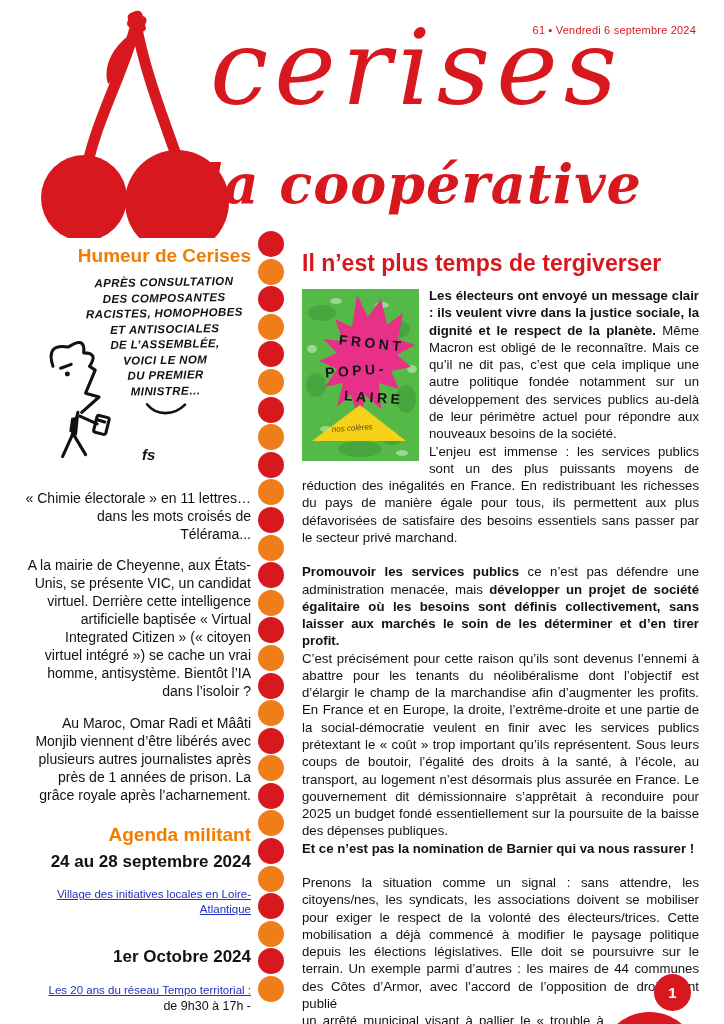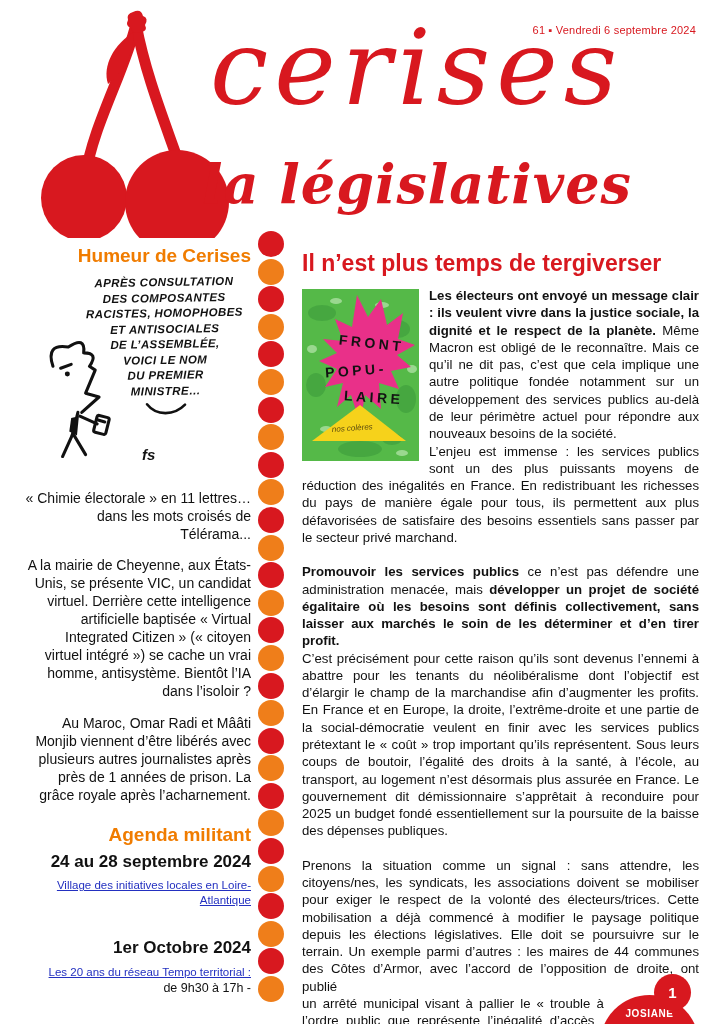--- a/index.html
+++ b/index.html
@@ -37,21 +37,21 @@
     font-size:11.5px;font-weight:bold;line-height:1.35;letter-spacing:.4px;
     transform:rotate(-1deg);font-style:italic}
   .smile{display:block;margin:2px auto 0}
   .doodle{position:absolute;left:4px;bottom:4px;width:96px;height:128px}
   .signature{position:absolute;left:118px;bottom:2px;font-style:italic;
     font-size:15px;font-weight:bold}
   .left-col p{font-size:14px;line-height:1.29;margin-bottom:13px}
   .agenda-title{color:var(--heading_orange);font-size:23px;margin:20px 0 12px}
   .event-date{font-size:17px;font-weight:bold;line-height:1.15}
   .event-link{display:inline-block;color:var(--link);text-decoration:underline;
-    font-size:11.5px;line-height:1.3;margin-top:7px}
+    font-size:11.5px;line-height:1.3;margin-top:16px}
   .event-detail{font-size:12.5px;line-height:1.3}
   .event{margin-bottom:8px}
   .event+.event{margin-top:30px}
 
   
   .right-col{position:absolute;left:302px;top:250px;width:397px}
   .headline{color:var(--red);font-size:23px;font-weight:bold;margin-bottom:10px}
   .article{font-size:13.2px;line-height:1.31;text-align:justify}
   .article p{margin-bottom:17px}
   .article .nb{margin-bottom:0}
@@ -78,21 +78,21 @@
   <g fill="none" stroke="var(--red)" stroke-width="11" stroke-linecap="round">
     <path d="M106,18 C96,62 62,122 56,168"></path>
     <path d="M106,18 C116,72 138,124 152,166"></path>
   </g>
   <path d="M103,6 q8,-4 10,4 q6,2 2,9 q3,6 -4,7 q-8,3 -10,-4 q-6,-2 -3,-8 q-2,-6 5,-8 Z" fill="var(--red)"></path>
   <path d="M104,26 C84,38 72,60 78,78 C94,66 103,48 104,26 Z" fill="var(--red)"></path>
   <circle cx="54" cy="192" r="43" fill="var(--red)"></circle>
   <circle cx="147" cy="196" r="52" fill="var(--red)"></circle>
 </svg>
 <div class="logo-title">cerises</div>
-<div class="logo-sub">la législatives</div>
+<div class="logo-sub">la coopérative</div>
 
 <div class="dots">
     <div class="dot red"></div>
     <div class="dot orange"></div>
     <div class="dot red"></div>
     <div class="dot orange"></div>
     <div class="dot red"></div>
     <div class="dot orange"></div>
     <div class="dot red"></div>
     <div class="dot orange"></div>
@@ -204,20 +204,21 @@
           <text x="42" y="113" transform="rotate(4 66 108)">LAIRE</text>
         </g>
       </svg>
       <b>Les électeurs ont envoyé un message clair : ils veulent vivre dans la justice sociale, la dignité et le respect de la planète.</b><span> Même Macron est obligé de le reconnaître. Mais ce qu’il ne dit pas, c’est que cela implique une autre politique fondée notamment sur un développement des services publics au-delà de leur périmètre actuel pour répondre aux nouveaux besoins de la société.</span>
       <span style="display:block">L’enjeu est immense : les services publics sont un des plus puissants moyens de réduction des inégalités en France.  En redistribuant les richesses du pays de manière égale pour tous, ils permettent aux plus défavorisées de satisfaire des besoins essentiels sans passer par le secteur privé marchand.</span>
     </p>
 
     <p>
       <b>Promouvoir les services publics</b><span> ce n’est pas défendre une administration menacée, mais </span><b>développer un projet de société égalitaire où les besoins sont définis collectivement, sans laisser aux marchés le soin de les déterminer et d’en tirer profit.</b>
       <span style="display:block">C’est précisément pour cette raison qu’ils sont devenus l’ennemi à abattre pour les tenants du néolibéralisme dont l’objectif est d’élargir le champ de la marchandise afin d’augmenter les profits. En France et en Europe, la droite, l’extrême-droite et une partie de la social-démocratie veulent en finir avec les services publics prétextant le « coût » trop important qu’ils représentent. Sous leurs coups de boutoir, l’égalité des droits à la santé, à l’école, au transport, au logement n’est désormais plus assurée en France. Le gouvernement dit démissionnaire s’apprêtait  à reconduire pour 2025 un budget fondé essentiellement sur la poursuite de la baisse des dépenses publiques. </span>
+      <b>Et ce n’est pas la nomination de Barnier qui va nous rassurer !</b>
     </p>
 
     <p class="nb">
       <span>Prenons la situation comme un signal : sans attendre, les citoyens/nes, les syndicats, les associations doivent se mobiliser pour exiger le respect de la volonté des électeurs/trices. Cette mobilisation a déjà commencé à modifier le paysage politique depuis les élections législatives. Elle doit se poursuivre sur le terrain. Un exemple parmi d’autres : les maires de 44 communes des Côtes d’Armor, avec l’accord de l’opposition de droite, ont publié</span>
     </p>
     <p class="nb">
       <span class="badge">
         <span class="badge-name">
           <span>JOSIANE</span><br>
           

